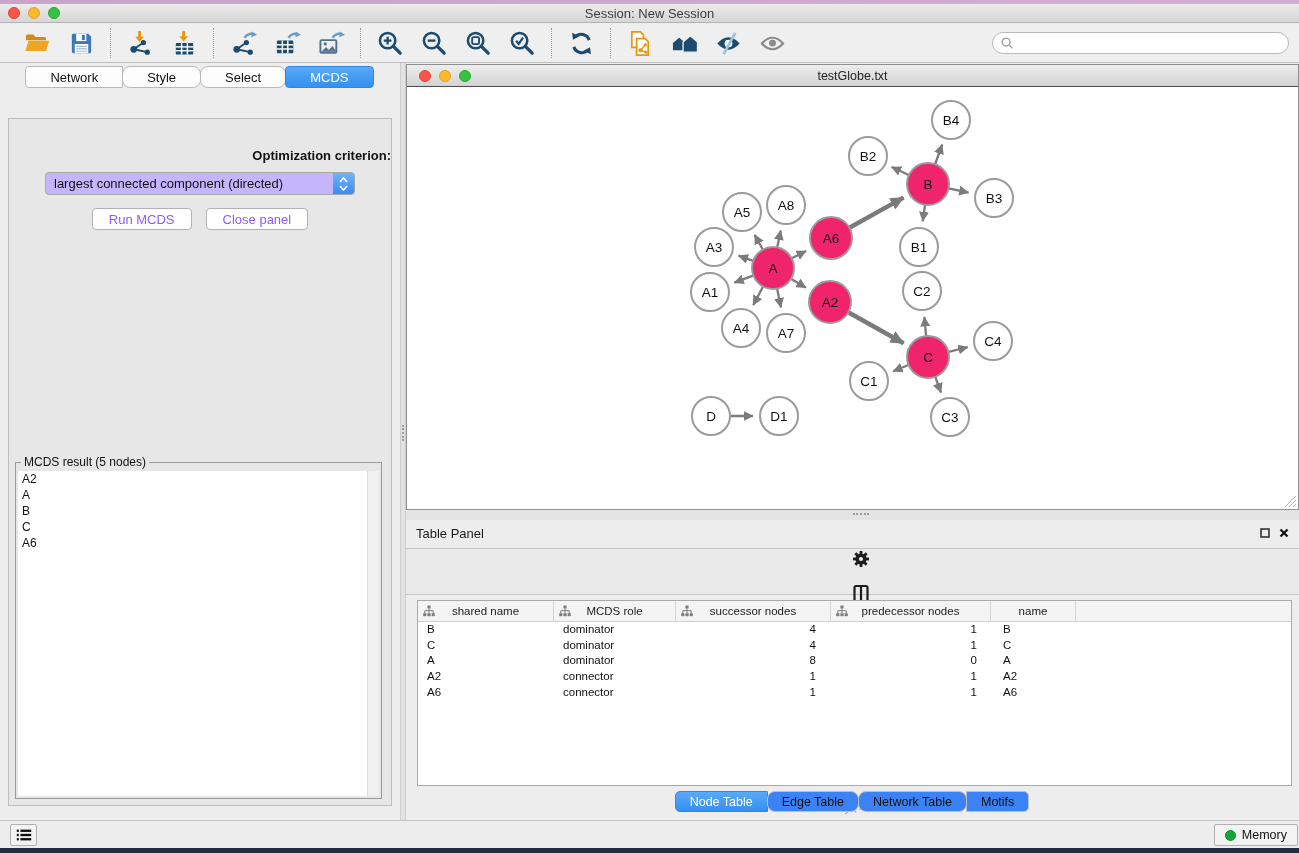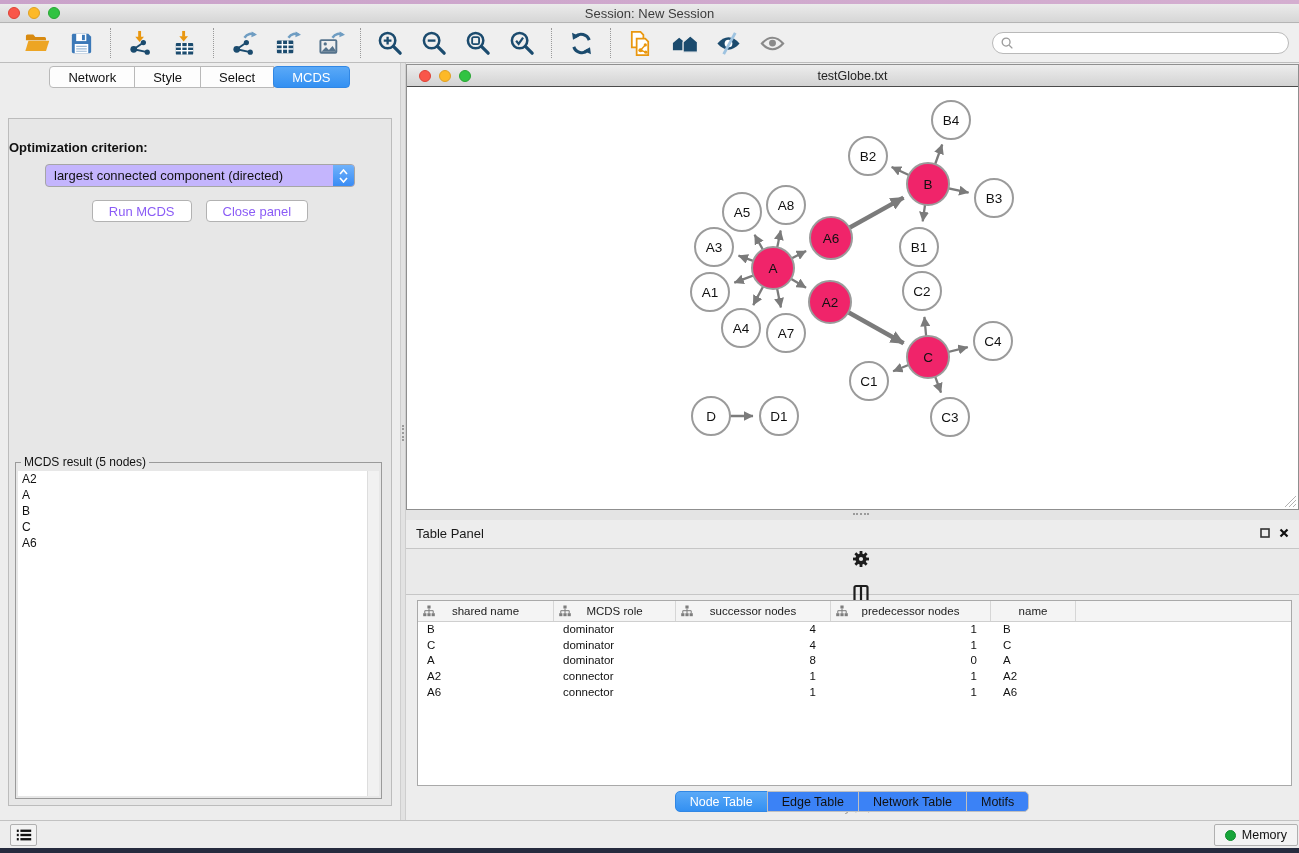--- a/index.html
+++ b/index.html
@@ -1,18 +1,18 @@
 <!DOCTYPE html>
 <html><head>
 <meta charset="utf-8">
 <style>
   html,body{margin:0;padding:0;width:1299px;height:853px;overflow:hidden;
     font-family:"Liberation Sans","DejaVu Sans",sans-serif;background:#ededed;position:relative;}
   *{box-sizing:border-box;}
-  button{font-family:inherit;cursor:default;}
+  button{font-family:inherit;cursor:default;border-radius:8px;}
   svg{display:block;}
 
   .desktop-top{position:absolute;top:0;left:0;right:0;height:4px;background:linear-gradient(90deg,#caa3ca,#d4aed0);}
   .desktop-bottom{position:absolute;top:848px;left:0;right:0;height:5px;background:#262b3e;}
 
   
   .titlebar{position:absolute;top:4px;left:0;right:0;height:19px;
     background:linear-gradient(#ebebeb,#d6d6d6);border-bottom:1px solid #b4b4b4;}
   .lights{position:absolute;left:8px;top:3px;display:flex;gap:8px;}
   .light{width:12px;height:12px;border-radius:50%;display:inline-block;}
@@ -34,26 +34,26 @@
   .search input{border:none;outline:none;flex:1;font-size:12px;background:transparent;}
 
   
   .control-panel{position:absolute;left:0;top:63px;width:400px;height:757px;background:#ededed;}
   .panel-header{height:26px;display:flex;align-items:center;padding:0 10px;}
   .panel-title{font-size:13px;color:#1a1a1a;}
   .panel-header-icons{margin-left:auto;display:flex;gap:9px;align-items:center;}
   .ph-btn{background:none;border:none;padding:0;display:flex;}
   .cp-tabs{display:flex;justify-content:center;margin-top:3px;position:relative;z-index:2;}
   .cp-tab{font-size:13px;color:#111;background:#fdfdfd;border:1px solid #b9b9b9;height:22px;
-    padding:0 18px;margin-left:-1px;}
+    padding:0 24px;margin-left:-1px;}
   .cp-tab:first-child{border-radius:4px 0 0 4px;}
   .cp-tab:last-child{border-radius:0 4px 4px 0;}
   .cp-tab.selected{background:linear-gradient(#5aa9f7,#3390f2);border-color:#3187e4;color:#fff;border-radius:4px;}
   .cp-content{position:absolute;left:8px;right:8px;top:55px;bottom:14px;background:#e7e7e7;border:1px solid #bcbcbc;}
-  .criterion-label{text-align:left;margin-top:21px;font-size:13px;font-weight:bold;color:#111;}
+  .criterion-label{text-align:right;margin-top:29px;font-size:13px;font-weight:bold;color:#111;}
   .select{margin:9px auto 0;width:310px;height:23px;background:#c4b5fd;border:1px solid #a6a6a6;border-radius:4px;
     display:flex;align-items:center;overflow:hidden;}
   .select-value{flex:1;padding-left:8px;font-size:13px;color:#111;white-space:nowrap;}
   .select-stepper{width:21px;align-self:stretch;background:linear-gradient(#6fb2fb,#3a8cf4);
     display:flex;flex-direction:column;align-items:center;justify-content:center;gap:2px;}
   .cp-buttons{display:flex;justify-content:center;gap:14px;margin-top:13px;}
   .cp-buttons button{background:#fff;border:1px solid #b2b2b2;border-radius:4px;height:22px;
     padding:0 16px;font-size:13px;color:#8b5cf6;}
   .result-box{position:absolute;left:6px;right:9px;top:336px;bottom:6px;border:1px solid #9a9a9a;
     margin:0;padding:0;}

